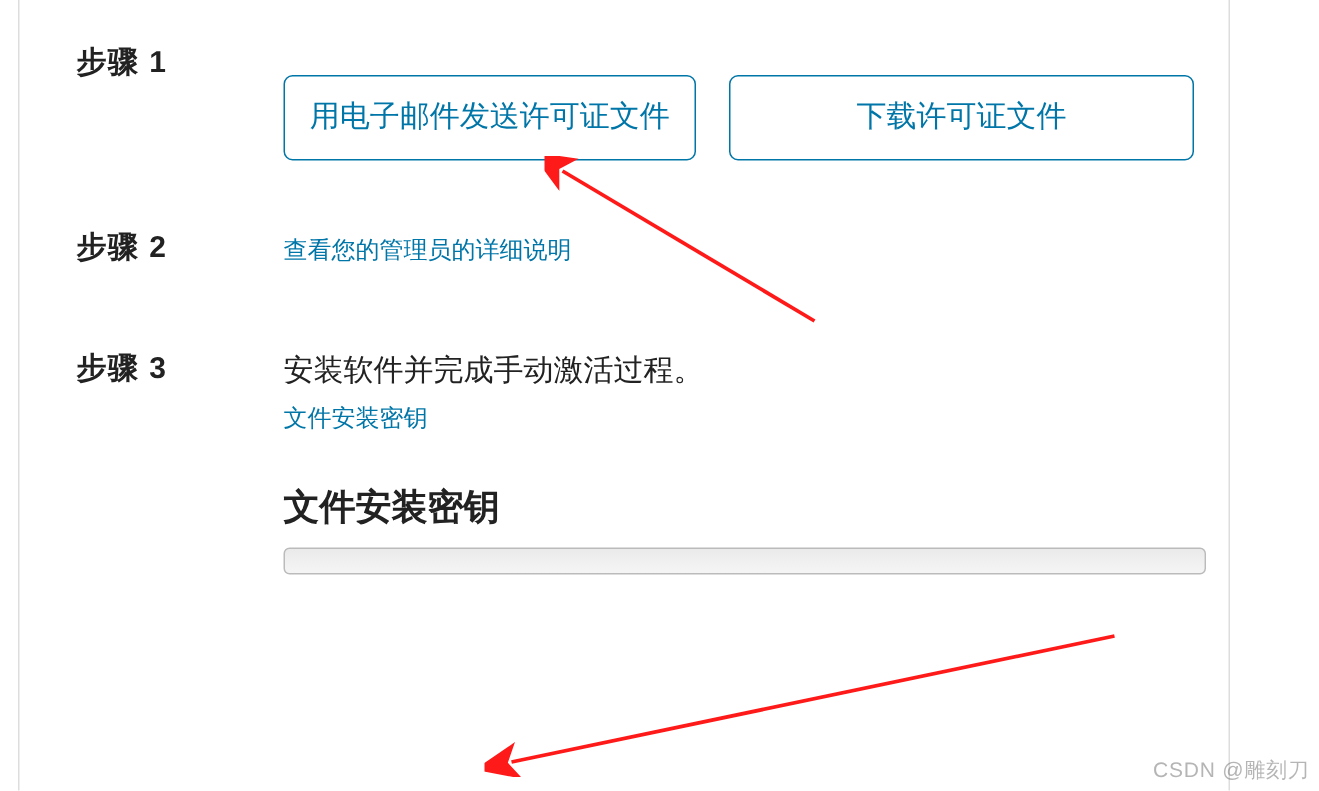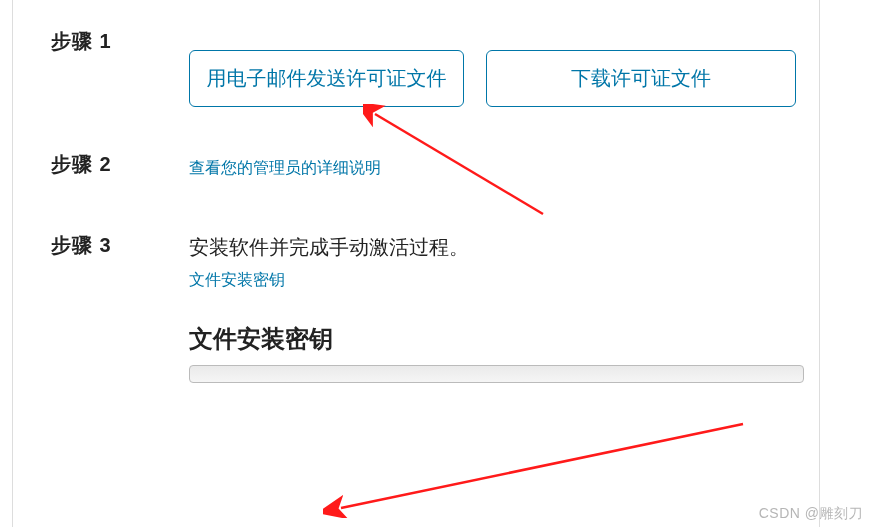--- a/index.html
+++ b/index.html
@@ -82,21 +82,21 @@
       margin-top: 2px;
     }
     .arrow-svg {
       position: absolute;
       pointer-events: none;
     }
     .step-row.r2 { margin-bottom: 50px; }
     .step-row.r3 { margin-bottom: 8px; }
     .watermark {
       position: absolute;
-      right: 16px;
+      right: 6px;
       bottom: 4px;
       font-size: 14px;
       color: rgba(120,120,120,0.55);
       letter-spacing: 0.5px;
     }
   </style>
 </head>
 <body>
 
 <div class="container">

